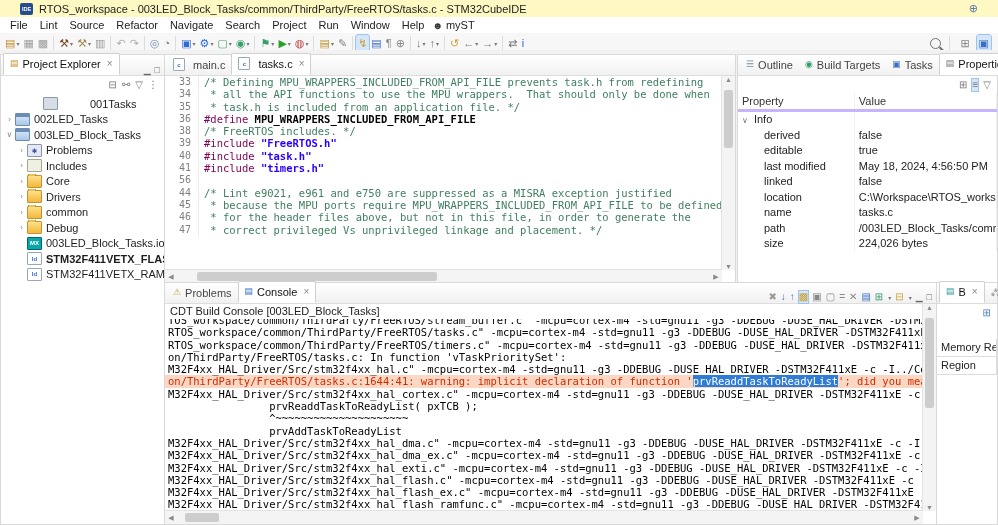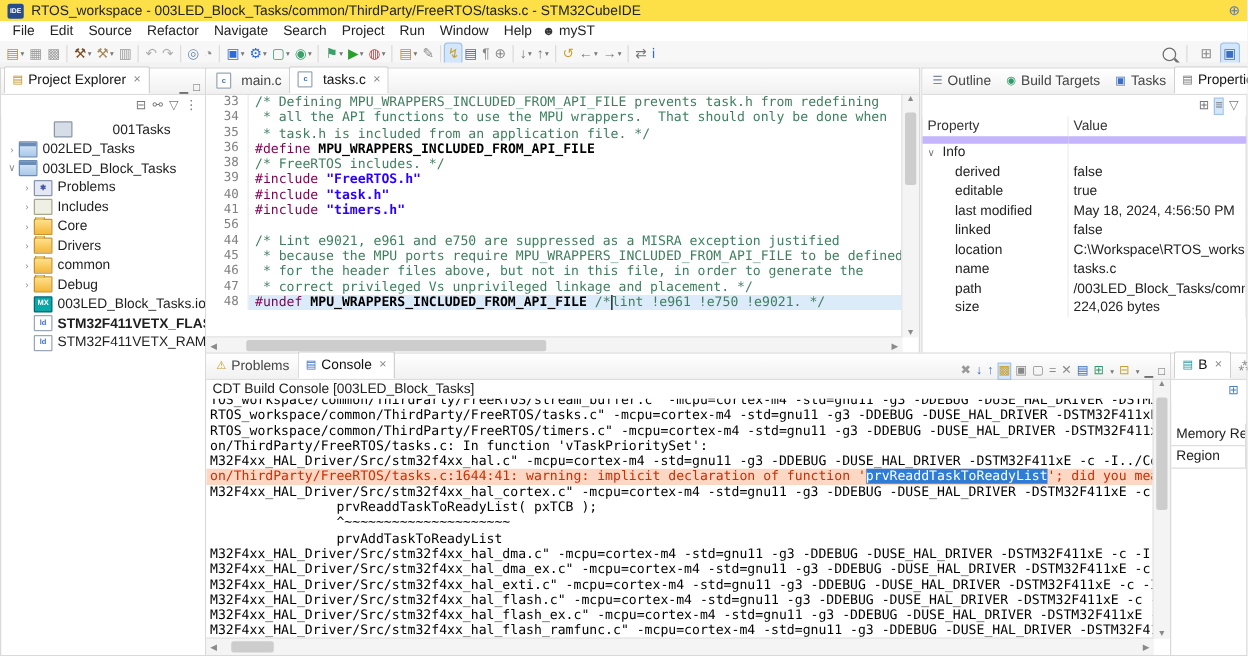--- a/index.html
+++ b/index.html
@@ -1,21 +1,21 @@
 <!DOCTYPE html>
 <html><head>
 <meta charset="utf-8">
 <style>
   html,body{margin:0;padding:0;}
   body{width:998px;height:525px;position:relative;overflow:hidden;background:#f2f2f2;
        font-family:"Liberation Sans",sans-serif;font-size:11px;color:#1e1e1e;
        -webkit-font-smoothing:antialiased;}
   .abs{position:absolute;}
   
-  #titlebar{left:0;top:0;right:0;height:17px;background:#fde047;display:flex;align-items:center;padding:0 6px;gap:6px;}
+  #titlebar{left:0;top:0;right:0;height:17px;background:#fef9c3;display:flex;align-items:center;padding:0 20px;gap:6px;}
   #app-badge{width:13px;height:12px;background:#274b8f;color:#fff;font-size:5.5px;font-weight:bold;
              display:flex;align-items:center;justify-content:center;border-radius:2px;flex:none;}
   #title-text{font-size:11px;color:#222;white-space:nowrap;}
   #title-right{margin-left:auto;color:#5a78a8;font-size:11px;}
   #menubar{left:0;top:17px;right:0;height:16px;background:#fff;display:flex;align-items:center;padding:0 4px;}
   .mitem{padding:1px 6px;color:#222;}
   #user-chip{display:flex;align-items:center;gap:3px;margin-left:2px;}
   #user-icon{color:#333;font-size:10px;}
   #toolbar{left:0;top:33px;right:0;height:20px;background:#f7f7f7;border-bottom:1px solid #dcdcdc;
            display:flex;align-items:center;padding:0 3px;}
@@ -76,21 +76,21 @@
   .hsb{position:absolute;left:0;right:13px;bottom:0;height:13px;background:#f4f4f4;border-top:1px solid #e3e3e3;display:flex;align-items:center;}
   .sb-arrow{color:#8a8a8a;font-size:7px;width:12px;text-align:center;flex:none;}
   .vthumb{position:absolute;left:2px;right:2px;background:#cdcdcd;border-radius:2px;}
   .hthumb{position:absolute;top:2px;bottom:2px;background:#cdcdcd;border-radius:2px;}
   .vsb .sb-arrow{position:absolute;left:0;width:13px;}
   
   #rightpanel{left:737px;top:54px;right:0;height:228px;}
   #prop-table{width:100%;border-collapse:collapse;table-layout:fixed;}
   #prop-table td{height:15.5px;padding:0 4px;border-right:1px solid #eee;white-space:nowrap;overflow:hidden;
                  font-size:11px;color:#222;vertical-align:middle;}
-  #prop-table tr.hdr td{color:#333;border-bottom:6px solid #c4b5fd;margin-left:48px;}
+  #prop-table tr.hdr td{color:#333;border-bottom:3px solid #c4b5fd;margin-left:48px;}
   .pexp{color:#777;font-size:8px;margin-right:3px;}
   .pname{padding-left:26px !important;}
   
   #console{left:164px;top:282px;width:771px;bottom:0;}
   #console-sub{padding:1px 5px;color:#222;height:14px;white-space:nowrap;}
   #con-wrap{position:absolute;left:0;top:36px;right:13px;bottom:13px;overflow:hidden;background:#fff;}
   #con-inner{margin-top:-5px;}
   .con-line{height:12.3px;white-space:pre;font-family:"DejaVu Sans Mono",monospace;font-size:10.5px;color:#000;padding-left:3px;}
   .con-line.warn{background:#fcd8c4;color:#cf2c00;}
   .con-sel{background:#2e7cd6;color:#fff;}
@@ -105,21 +105,21 @@
 <body>
 
 <div id="titlebar" class="abs">
   <span id="app-badge">IDE</span>
   <span id="title-text">RTOS_workspace - 003LED_Block_Tasks/common/ThirdParty/FreeRTOS/tasks.c - STM32CubeIDE</span>
   <span id="title-right">⊕</span>
 </div>
 
 <div id="menubar" class="abs">
     <span class="mitem">File</span>
-    <span class="mitem">Edit</span>
+    <span class="mitem">Lint</span>
     <span class="mitem">Source</span>
     <span class="mitem">Refactor</span>
     <span class="mitem">Navigate</span>
     <span class="mitem">Search</span>
     <span class="mitem">Project</span>
     <span class="mitem">Run</span>
     <span class="mitem">Window</span>
     <span class="mitem">Help</span>
     <span id="user-chip">
       <span id="user-icon">☻</span>
@@ -359,21 +359,20 @@
       <div class="cl"><span class="ln">36</span><span class="ct"><span class="s-dir">#define</span><span class="s-mac"> MPU_WRAPPERS_INCLUDED_FROM_API_FILE</span></span></div>
       <div class="cl"><span class="ln">38</span><span class="ct"><span class="s-cmt">/* FreeRTOS includes. */</span></span></div>
       <div class="cl"><span class="ln">39</span><span class="ct"><span class="s-dir">#include</span><span class="s-pln"> </span><span class="s-str">"FreeRTOS.h"</span></span></div>
       <div class="cl"><span class="ln">40</span><span class="ct"><span class="s-dir">#include</span><span class="s-pln"> </span><span class="s-str">"task.h"</span></span></div>
       <div class="cl"><span class="ln">41</span><span class="ct"><span class="s-dir">#include</span><span class="s-pln"> </span><span class="s-str">"timers.h"</span></span></div>
       <div class="cl"><span class="ln">56</span><span class="ct"></span></div>
       <div class="cl"><span class="ln">44</span><span class="ct"><span class="s-cmt">/* Lint e9021, e961 and e750 are suppressed as a MISRA exception justified</span></span></div>
       <div class="cl"><span class="ln">45</span><span class="ct"><span class="s-cmt"> * because the MPU ports require MPU_WRAPPERS_INCLUDED_FROM_API_FILE to be defined</span></span></div>
       <div class="cl"><span class="ln">46</span><span class="ct"><span class="s-cmt"> * for the header files above, but not in this file, in order to generate the</span></span></div>
       <div class="cl"><span class="ln">47</span><span class="ct"><span class="s-cmt"> * correct privileged Vs unprivileged linkage and placement. */</span></span></div>
-      <div class="cl hl"><span class="ln">48</span><span class="ct"><span class="s-dir">#undef</span><span class="s-mac"> MPU_WRAPPERS_INCLUDED_FROM_API_FILE </span><span class="s-cmt">/*</span><span class="s-crt"></span><span class="s-cmt">lint !e961 !e750 !e9021. */</span></span></div>
     </div>
   <div class="vsb">
     <span class="sb-arrow" style="top:0">▲</span>
     <div class="vthumb" style="top:14px;height:58px"></div>
     <span class="sb-arrow" style="bottom:0">▼</span>
   </div>
   <div class="hsb">
     <span class="sb-arrow">◀</span>
     <div class="hthumb" style="left:32px;width:240px"></div>
     <span class="sb-arrow" style="margin-left:auto">▶</span>

